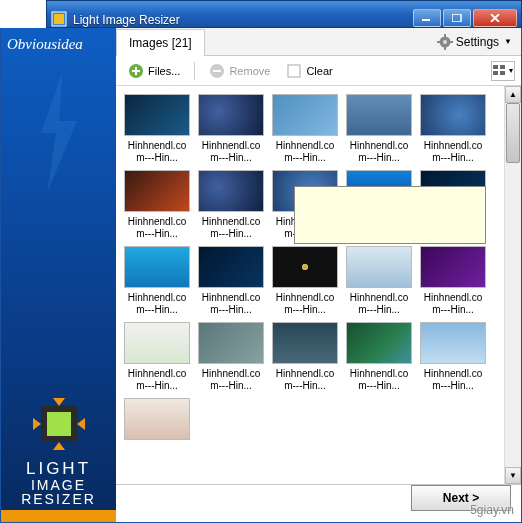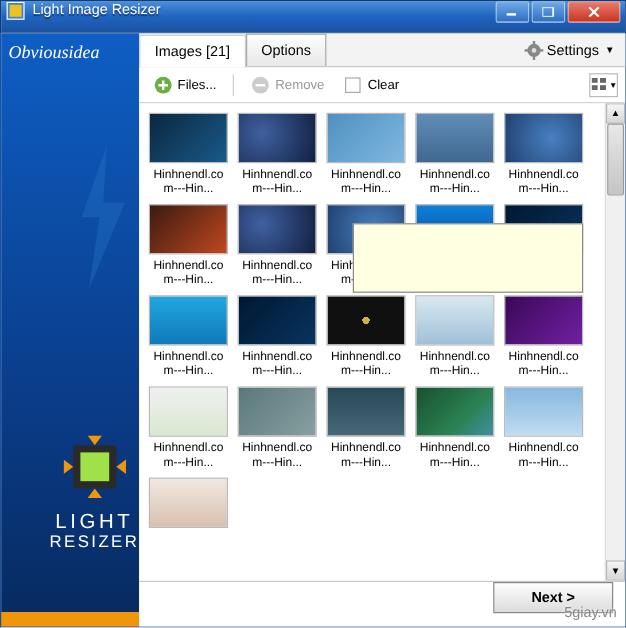--- a/index.html
+++ b/index.html
@@ -1,28 +1,28 @@
 <!DOCTYPE html>
 <html><head>
 <meta charset="utf-8">
 <style>
 * { box-sizing: border-box; margin: 0; padding: 0; }
 body { font-family: Tahoma, Arial, sans-serif; font-size: 11px; width: 522px; height: 523px; overflow: hidden; background: #fff; }
 
-.titlebar { height: 28px; background: linear-gradient(to bottom, #4a8fd8 0%, #2063c0 50%, #1a52a0 100%); display: flex; align-items: flex-start; padding: 0 4px; color: #fff; border: 1px solid #0c3d7a; }
+.titlebar { height: 28px; background: linear-gradient(to bottom, #4a8fd8 0%, #2063c0 50%, #1a52a0 100%); display: flex; align-items: flex-end; padding: 0 4px; color: #fff; border: 1px solid #0c3d7a; margin-left: 46px; }
 .titlebar .app-icon { width: 16px; height: 16px; margin-right: 6px; }
 .titlebar .title-text { flex: 1; font-size: 12px; text-shadow: 0 1px 1px rgba(0,0,0,0.5); }
 .win-btns { display: flex; gap: 2px; }
 .win-btn { width: 28px; height: 18px; border: 1px solid rgba(255,255,255,0.5); border-radius: 2px; display: flex; align-items: center; justify-content: center; font-size: 10px; color: #fff; cursor: pointer; }
 .btn-min,.btn-max { background: linear-gradient(to bottom, #6fa8e6, #2e6fc4); }
 .btn-close { background: linear-gradient(to bottom, #e87a6d, #c7351f); width: 44px; }
 
 .workspace { display: flex; height: calc(100% - 28px); border: 1px solid #1a52a0; border-top: none; }
 
-.sidebar { width: 118px; background: linear-gradient(to bottom, #0e5ec4 0%, #0a3d8a 60%, #072a5f 100%); color: #fff; display: flex; flex-direction: column; align-items: flex-end; padding-top: 6px; gap: 48px; }
+.sidebar { width: 118px; background: linear-gradient(to bottom, #0e5ec4 0%, #0a3d8a 60%, #072a5f 100%); color: #fff; display: flex; flex-direction: column; align-items: center; padding-top: 6px; }
 .brand { font-family: Georgia, serif; font-style: italic; font-size: 15px; margin: 2px 0 10px 2px; align-self: flex-start; padding-left: 4px; }
 .bolt { width: 60px; height: 120px; margin-top: 10px; opacity: 0.35; }
 .logo-box { margin-top: auto; margin-bottom: 3px; text-align: center; }
 .logo-gfx { width: 52px; height: 52px; margin: 0 auto 8px; }
 .logo-text { font-size: 17px; font-weight: 300; letter-spacing: 3px; line-height: 1.05; font-family: Arial, sans-serif; }
 .logo-text .thin { font-weight: 300; display: block; font-size: 14px; letter-spacing: 2px; }
 .accent-bar { height: 12px; width: 100%; background: #f0960a; }
 
 .main { flex: 1; display: flex; flex-direction: column; background: #fff; }
 
@@ -119,33 +119,31 @@
       <svg class="logo-gfx" viewBox="0 0 52 52">
         <rect x="8" y="8" width="36" height="36" rx="3" fill="#2a2a2a"></rect>
         <rect x="14" y="14" width="24" height="24" fill="#a0e048"></rect>
         <path d="M8 26 L0 20 L0 32 Z" fill="#f0960a"></path>
         <path d="M44 26 L52 20 L52 32 Z" fill="#f0960a"></path>
         <path d="M26 8 L20 0 L32 0 Z" fill="#f0960a"></path>
         <path d="M26 44 L20 52 L32 52 Z" fill="#f0960a"></path>
       </svg>
       <div class="logo-text">
         <span>LIGHT</span>
+        <span class="thin">IMAGE</span>
         <span class="thin">RESIZER</span>
       </div>
     </div>
     <div class="accent-bar"></div>
   </div>
 
   <div class="main">
     <div class="topbar">
       <div class="tab active">
           <span>Images [21]</span>
-        </div>
-      <div class="tab">
-          <span>Options</span>
         </div>
       <div class="right-cmds">
         <div class="cmd">
           <span class="ico">
               <svg viewBox="0 0 16 16">
                 <circle cx="8" cy="8" r="5.5" fill="#888"></circle>
                 <circle cx="8" cy="8" r="2" fill="#ddd"></circle>
                 <g fill="#888">
                   <rect x="7" y="0" width="2" height="3"></rect>
                   <rect x="7" y="13" width="2" height="3"></rect>

